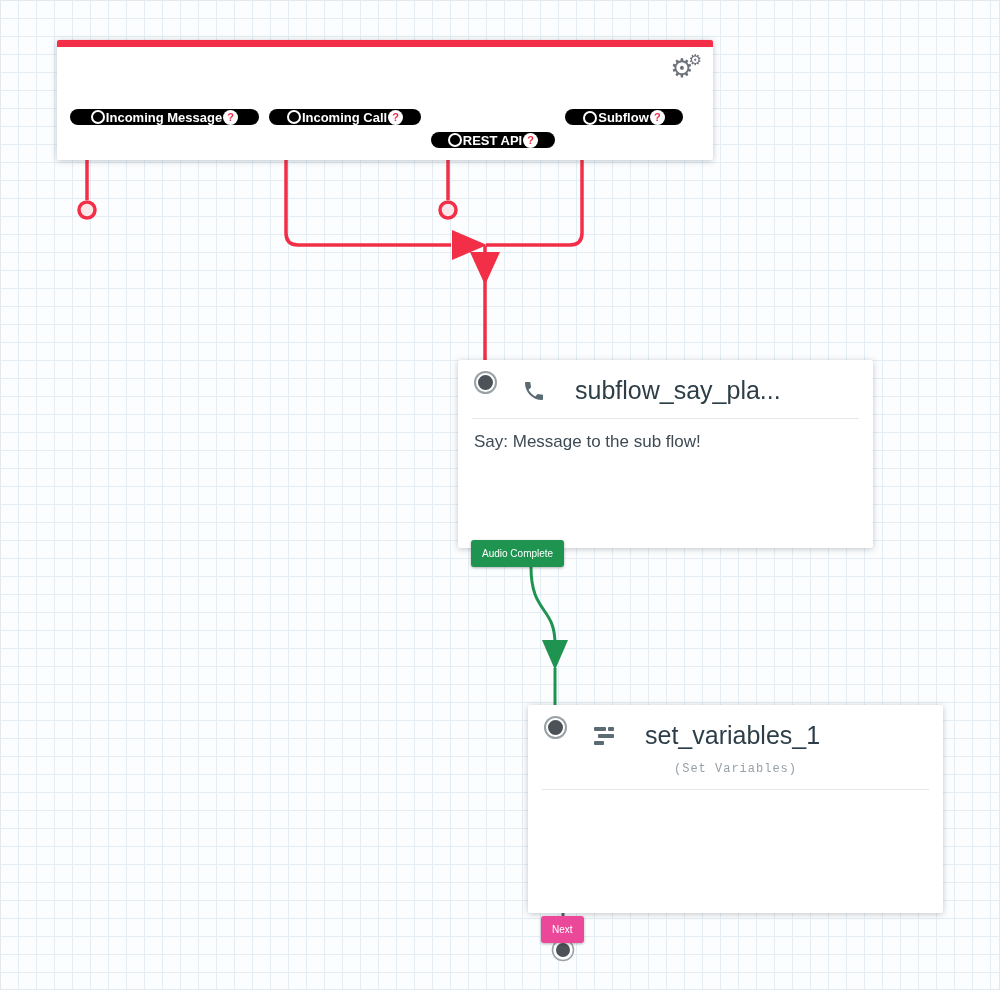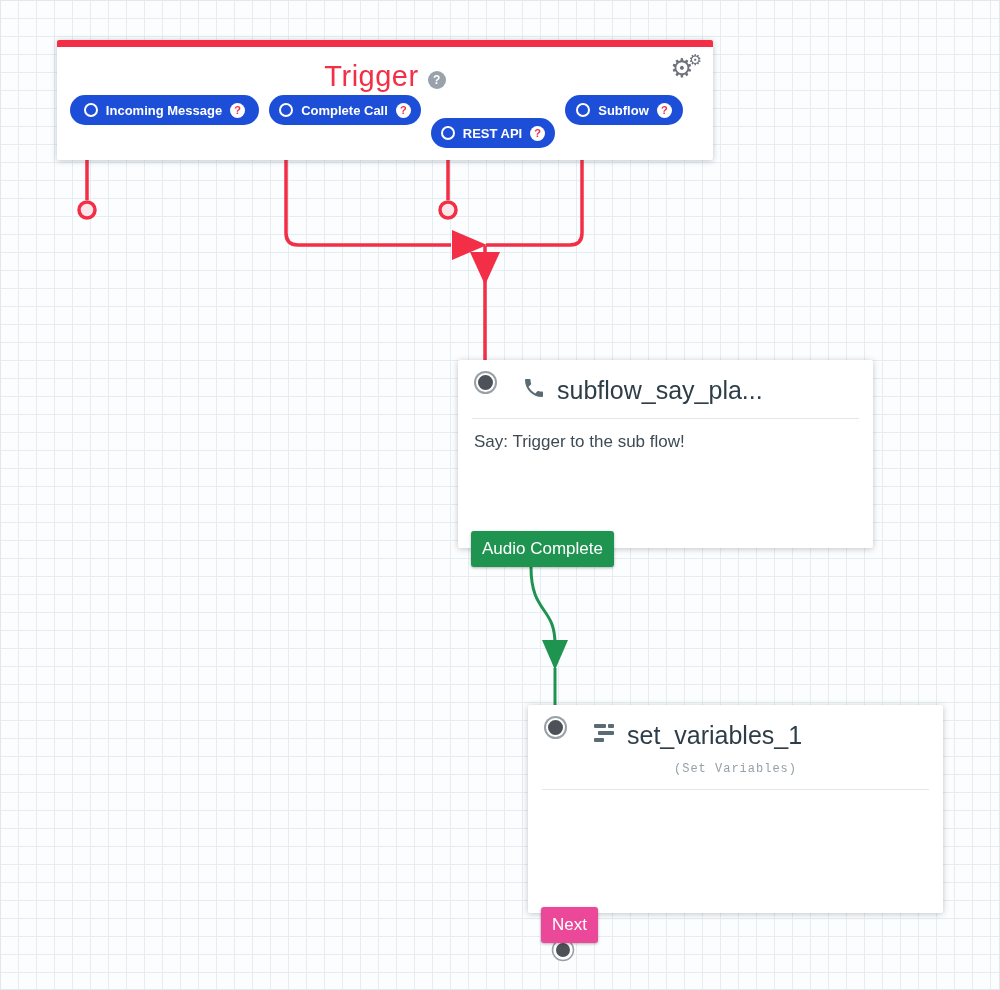--- a/index.html
+++ b/index.html
@@ -27,46 +27,46 @@
   .trigger-title-row{text-align:center;margin-top:13px;white-space:nowrap;}
   .trigger-title{font-size:29px;color:#F22F46;letter-spacing:.5px;}
   .help-gray{display:inline-block;width:18px;height:18px;border-radius:50%;
     background:#99a1aa;color:#fff;font-size:12px;font-weight:bold;line-height:18px;
     text-align:center;margin-left:9px;vertical-align:2px;}
   .gears{position:absolute;right:11px;top:12px;color:#6d737b;cursor:pointer;line-height:1;}
   .gear-big{font-size:26px;}
   .gear-small{font-size:15px;margin-left:-5px;vertical-align:12px;}
 
   .pills{position:absolute;left:13px;bottom:12px;display:flex;gap:10px;}
-  .pill{box-sizing:border-box;height:30px;border-radius:16px;background:#1d4ed8;
-    color:#fff;display:flex;align-items:center;justify-content:center;gap:8px;
+  .pill{box-sizing:border-box;height:16px;border-radius:16px;background:#000000;
+    color:#fff;display:flex;align-items:center;justify-content:center;gap:1px;
     font-size:13px;font-weight:bold;cursor:pointer;}
   .pill.p1{width:189px;}
   .pill.p2{width:152px;}
   .pill.p3{width:124px;margin-top:23px;}
-  .pill.p4{width:118px;}
+  .pill.p4{width:118px;align-items:flex-end;}
   .pill-circle{width:10px;height:10px;border:2px solid #fff;border-radius:50%;flex:0 0 auto;}
   .pill-help{width:15px;height:15px;border-radius:50%;background:#fff;color:#F22F46;
     font-size:11px;font-weight:bold;line-height:15px;text-align:center;flex:0 0 auto;}
 
   
   .widget{width:415px;}
   .w-say{left:458px;top:360px;height:188px;}
   .w-set{left:528px;top:705px;height:208px;}
   .port-dot{position:absolute;left:18px;top:13px;width:15px;height:15px;border-radius:50%;
     background:#4c5257;border:2px solid #fff;box-shadow:0 0 0 2px #99a1a7;cursor:pointer;}
-  .w-header{display:flex;align-items:flex-start;gap:11px;padding:16px 28px 0 64px;}
+  .w-header{display:flex;align-items:center;gap:29px;padding:16px 28px 0 64px;}
   .w-icon{width:24px;height:24px;flex:0 0 auto;}
   .w-title{font-size:25px;color:#2d3e48;white-space:nowrap;overflow:hidden;}
   .w-type{text-align:center;margin-top:12px;font-family:"Liberation Mono", monospace;
     font-size:12px;color:#96a0a6;letter-spacing:1px;}
   .w-divider{border-top:1px solid #e3e7ea;margin:13px 14px 0 14px;}
   .w-body{padding:13px 16px;font-size:17px;color:#3e4b54;}
   .w-transition{position:absolute;left:13px;border:none;border-radius:3px;color:#fff;
-    font-family:"Liberation Sans", sans-serif;font-size:17px;padding:8px 11px;
+    font-family:"Liberation Sans", sans-serif;font-size:10px;padding:8px 11px;
     cursor:pointer;box-shadow:0 1px 3px rgba(0,0,0,.3);}
   .t-green{bottom:-19px;background:#1F9350;}
   .t-slate{bottom:-30px;background:#ec4899;}
 </style>
 </head>
 <body>
 
 <svg id="wires" width="1000" height="990" viewBox="0 0 1000 990">
 
   <path d="M87,160 V200" stroke="#F22F46" stroke-width="3.5" fill="none"></path>
@@ -88,35 +88,32 @@
   <polygon points="542,640 568,640 555,670" fill="#1F9350"></polygon>
   <path d="M555,668 V720" stroke="#1F9350" stroke-width="3" fill="none"></path>
 
   <path d="M563,913 V940" stroke="#565d63" stroke-width="3" fill="none"></path>
   <circle cx="563" cy="950" r="8" fill="#4c5257" stroke="#ffffff" stroke-width="2"></circle>
   <circle cx="563" cy="950" r="10.5" fill="none" stroke="#99a1a7" stroke-width="1.5"></circle>
 </svg>
 
 <div class="card trigger">
   <div class="trigger-bar"></div>
-  <div class="trigger-title-row">
-    <span class="trigger-title">Trigger</span><span class="help-gray">?</span>
-  </div>
   <div class="gears">
     <span class="gear-big">⚙</span><span class="gear-small">⚙</span>
   </div>
   <div class="pills">
     <div class="pill p1">
       <span class="pill-circle"></span>
       <span>Incoming Message</span>
       <span class="pill-help">?</span>
     </div>
     <div class="pill p2">
       <span class="pill-circle"></span>
-      <span>Complete Call</span>
+      <span>Incoming Call</span>
       <span class="pill-help">?</span>
     </div>
     <div class="pill p3">
       <span class="pill-circle"></span>
       <span>REST API</span>
       <span class="pill-help">?</span>
     </div>
     <div class="pill p4">
       <span class="pill-circle"></span>
       <span>Subflow</span>
@@ -127,21 +124,21 @@
 
 <div class="card widget w-say">
   <span class="port-dot"></span>
   <div class="w-header">
     <svg class="w-icon" viewBox="0 0 24 24">
       <path fill="#5b6b74" d="M6.6 10.8c1.4 2.8 3.8 5.1 6.6 6.6l2.2-2.2c.3-.3.7-.4 1-.2 1.1.4 2.3.6 3.6.6.6 0 1 .4 1 1V20c0 .6-.4 1-1 1C10.6 21 3 13.4 3 4c0-.6.4-1 1-1h3.5c.6 0 1 .4 1 1 0 1.2.2 2.4.6 3.6.1.3 0 .7-.2 1l-2.3 2.2z"></path>
     </svg>
     <span class="w-title">subflow_say_pla...</span>
   </div>
   <div class="w-divider"></div>
-  <div class="w-body">Say: Trigger to the sub flow!</div>
+  <div class="w-body">Say: Message to the sub flow!</div>
   <button class="w-transition t-green">Audio Complete</button>
 </div>
 
 <div class="card widget w-set">
   <span class="port-dot"></span>
   <div class="w-header">
     <svg class="w-icon" viewBox="0 0 24 24">
       <g fill="#5b6b74">
         <rect x="2" y="3" width="12" height="4" rx="1"></rect>
         <rect x="16" y="3" width="6" height="4" rx="1"></rect>

